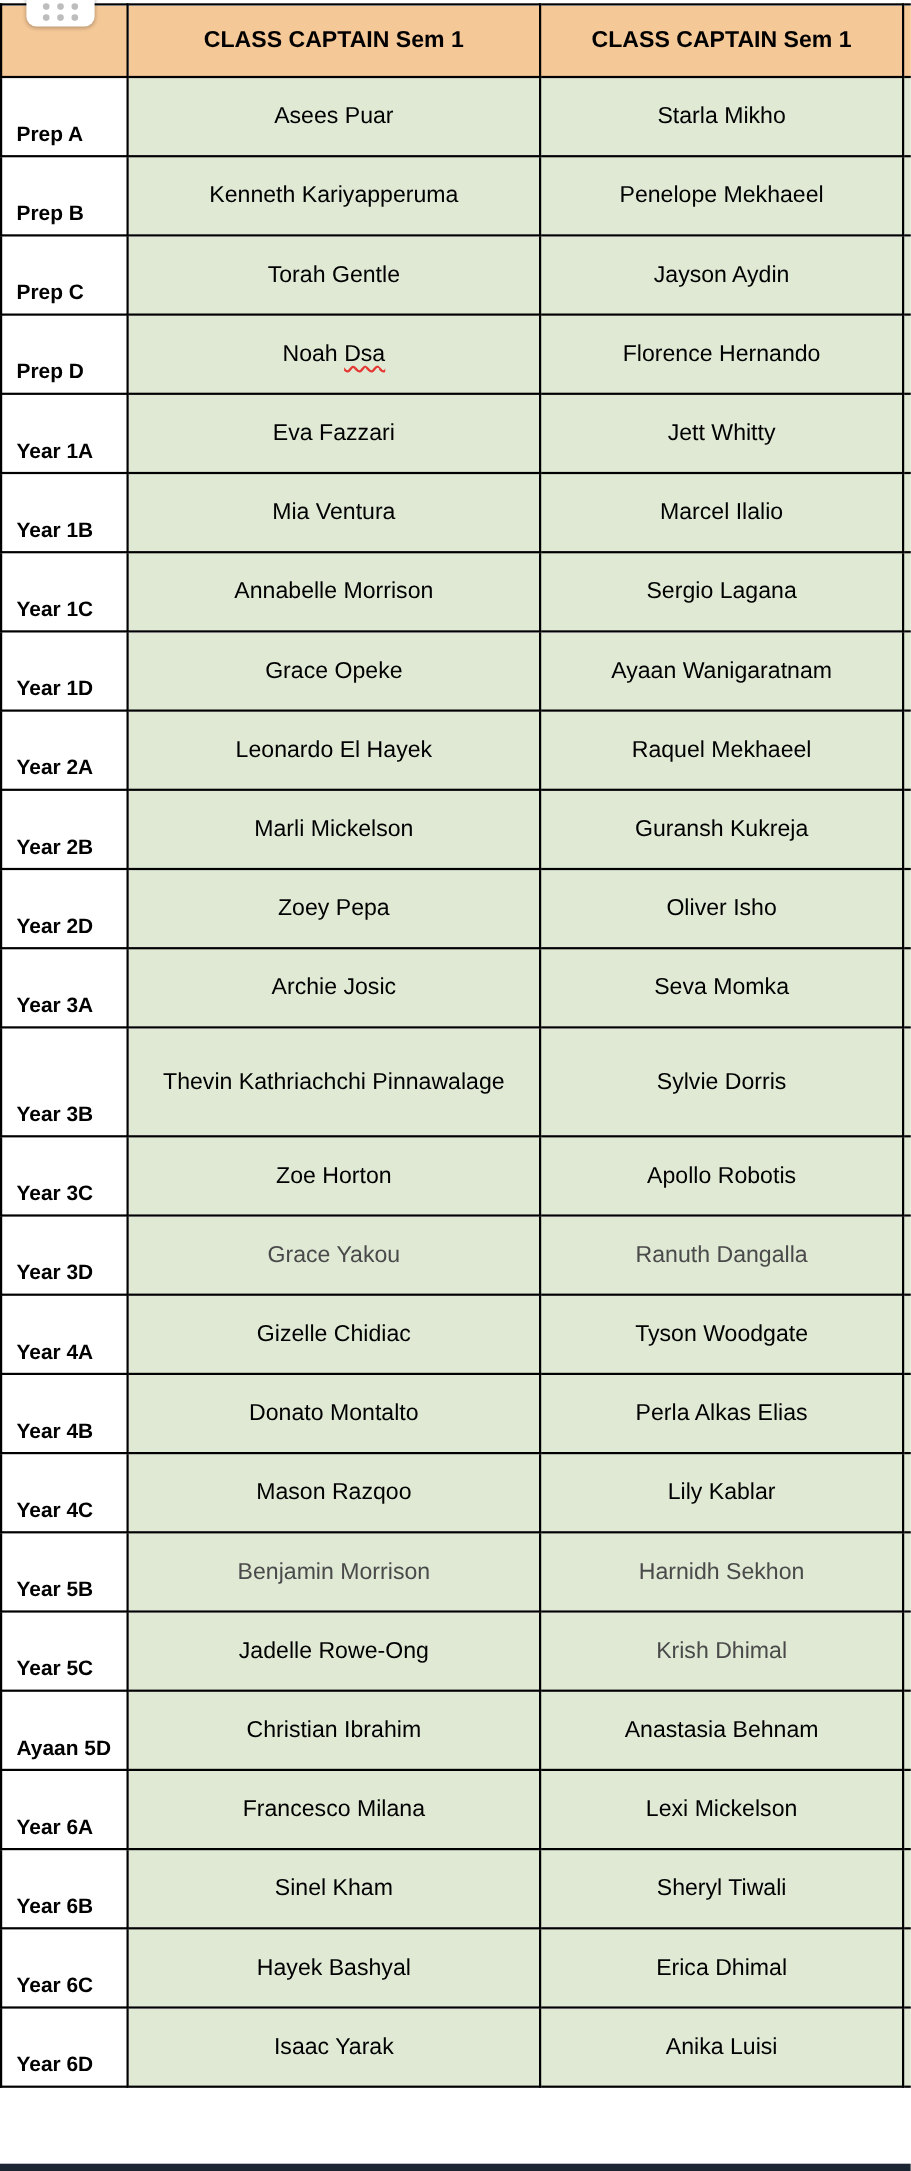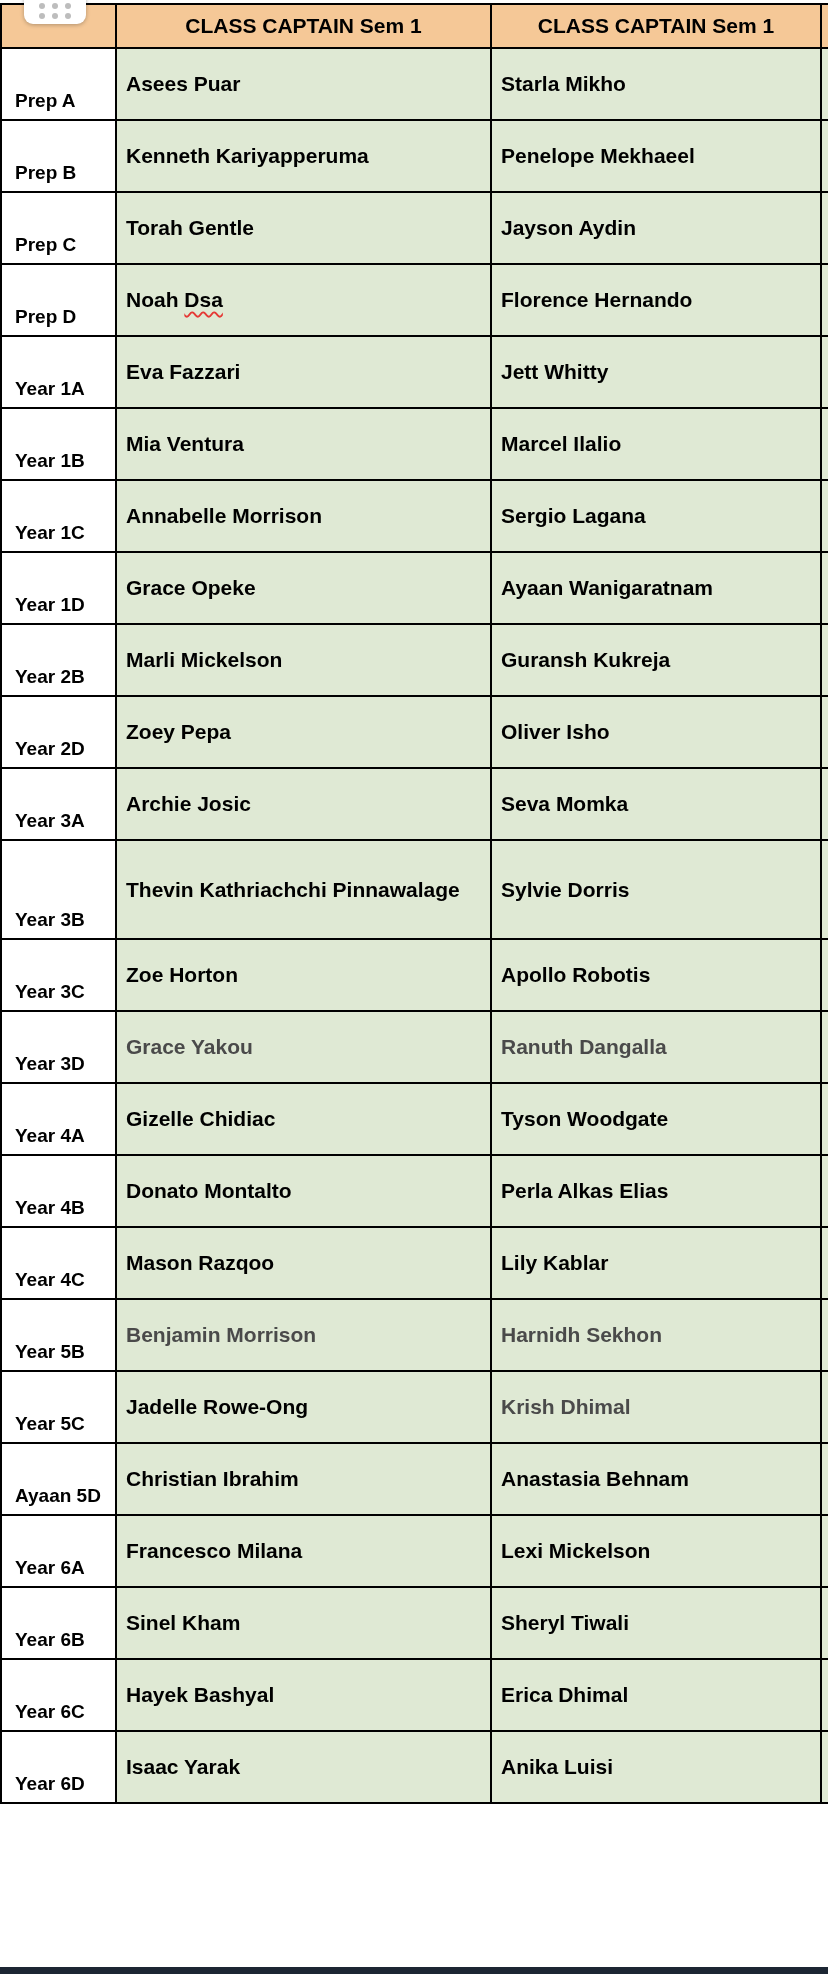--- a/index.html
+++ b/index.html
@@ -37,40 +37,40 @@
     overflow: hidden;
   }
   
   td:last-child { border-right: none; }
 
   col.c-label  { width: 115px; }
   col.c-left   { width: 375px; }
   col.c-right  { width: 330px; }
   col.c-sliver { width: 8px; }
 
-  tr.header-row { height: 44px; }
+  tr.header-row { height: 66px; }
   tr.data-row   { height: 72px; }
   tr.data-row.tall { height: 99px; }
 
   .header-cell {
     background: var(--header-bg, #f5c897);
     text-align: center; vertical-align: middle;
     font-weight: bold; font-size: 21px; color: #000;
   }
   .label-cell {
     background: #ffffff;
     vertical-align: bottom; text-align: left;
     padding: 0 2px 7px 13px;
     font-weight: bold; font-size: 19px; color: #000;
     white-space: nowrap;
   }
   .name-cell {
     background: var(--cell-bg, #dfe9d4);
-    vertical-align: middle;
-    font-weight: bold; font-size: 21px; color: #000;
+    text-align: center; vertical-align: middle;
+    font-weight: normal; font-size: 21px; color: #000;
     line-height: 1.5;
     padding: 0 9px;
   }
   .name-cell.muted { color: var(--muted-color, #4a4a4a); }
   .sliver-cell { background: var(--cell-bg, #dfe9d4); }
   .sliver-cell.orange { background: var(--header-bg, #f5c897); }
 
   .misspelled {
     text-decoration: underline wavy var(--squiggle-color, #e53935);
     text-decoration-thickness: 2px;
@@ -158,20 +158,26 @@
           <td class="name-cell"><span>Sergio Lagana</span></td>
           <td class="sliver-cell"></td>
         </tr>
         <tr class="data-row">
           <td class="label-cell">Year 1D</td>
           <td class="name-cell"><span>Grace Opeke</span></td>
           <td class="name-cell"><span>Ayaan Wanigaratnam</span></td>
           <td class="sliver-cell"></td>
         </tr>
         <tr class="data-row">
+          <td class="label-cell">Year 2A</td>
+          <td class="name-cell"><span>Leonardo El Hayek</span></td>
+          <td class="name-cell"><span>Raquel Mekhaeel</span></td>
+          <td class="sliver-cell"></td>
+        </tr>
+        <tr class="data-row">
           <td class="label-cell">Year 2B</td>
           <td class="name-cell"><span>Marli Mickelson</span></td>
           <td class="name-cell"><span>Guransh Kukreja</span></td>
           <td class="sliver-cell"></td>
         </tr>
         <tr class="data-row">
           <td class="label-cell">Year 2D</td>
           <td class="name-cell"><span>Zoey Pepa</span></td>
           <td class="name-cell"><span>Oliver Isho</span></td>
           <td class="sliver-cell"></td>

